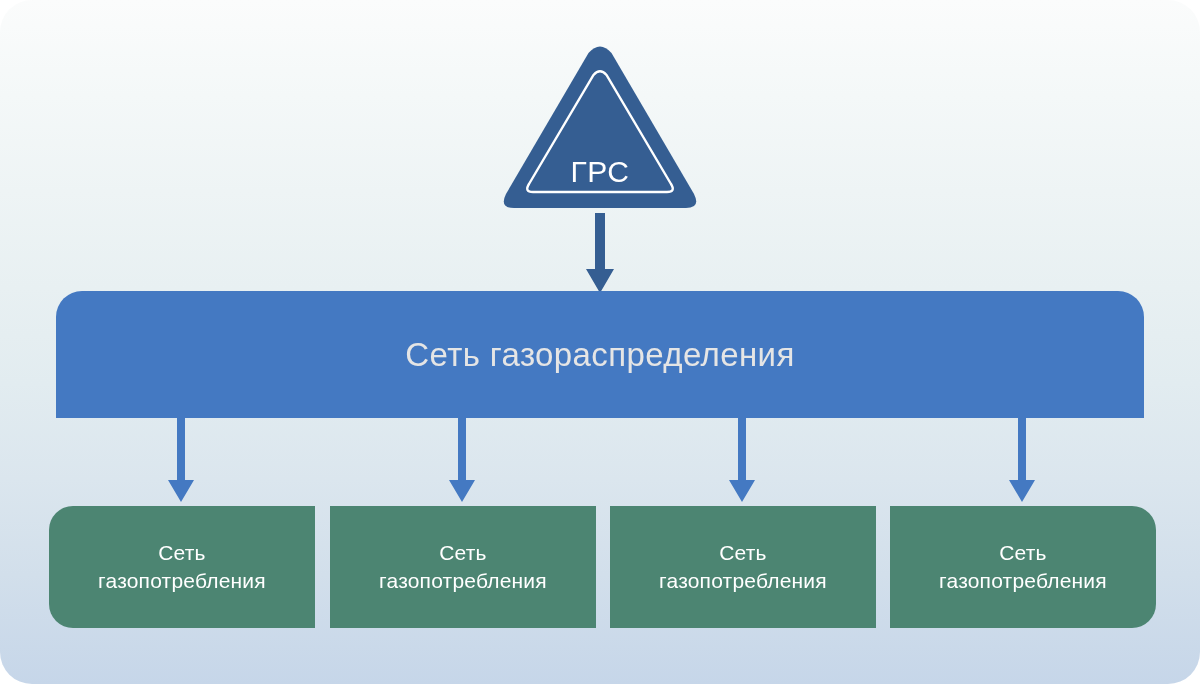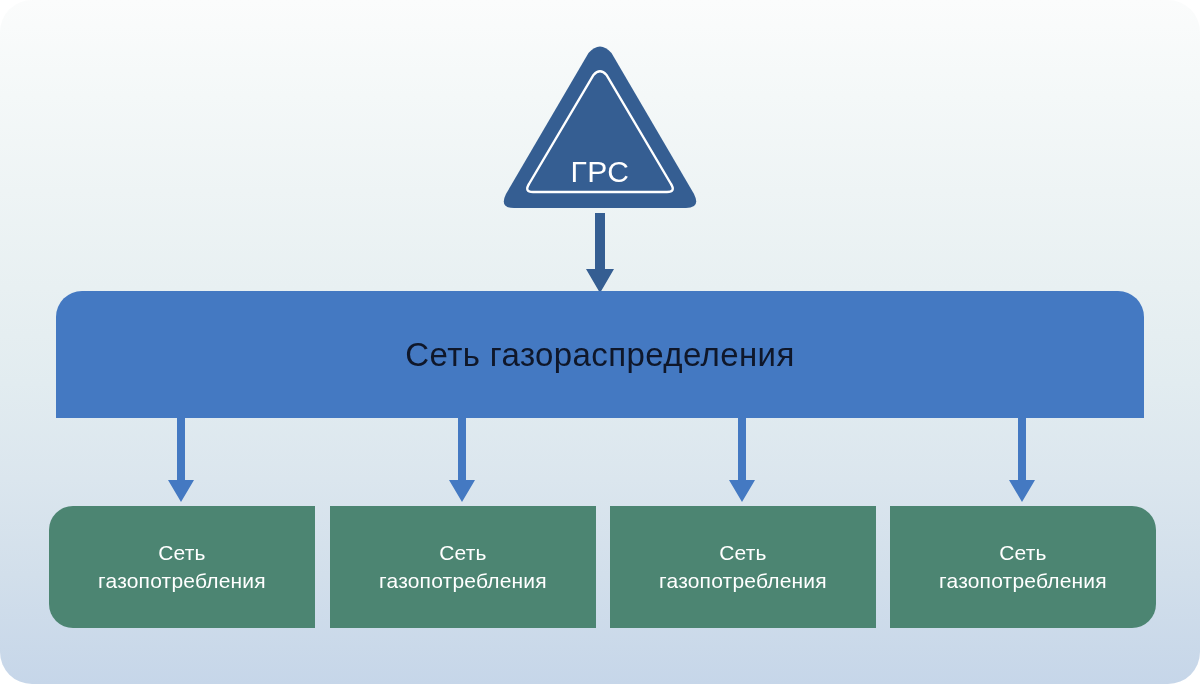--- a/index.html
+++ b/index.html
@@ -76,21 +76,21 @@
     top: 291px;
     width: 1088px;
     height: 127px;
     background: #4479c2;
     border-radius: 26px 26px 0 0;
     display: flex;
     align-items: center;
     justify-content: center;
   }
   #dist-bar-label {
-    color: #0f172a;
+    color: #e5e5e5;
     font-size: 33px;
     font-weight: 400;
     letter-spacing: 0.4px;
     text-align: center;
   }
 
   
   .fan-arrow {
     position: absolute;
     top: 418px;

